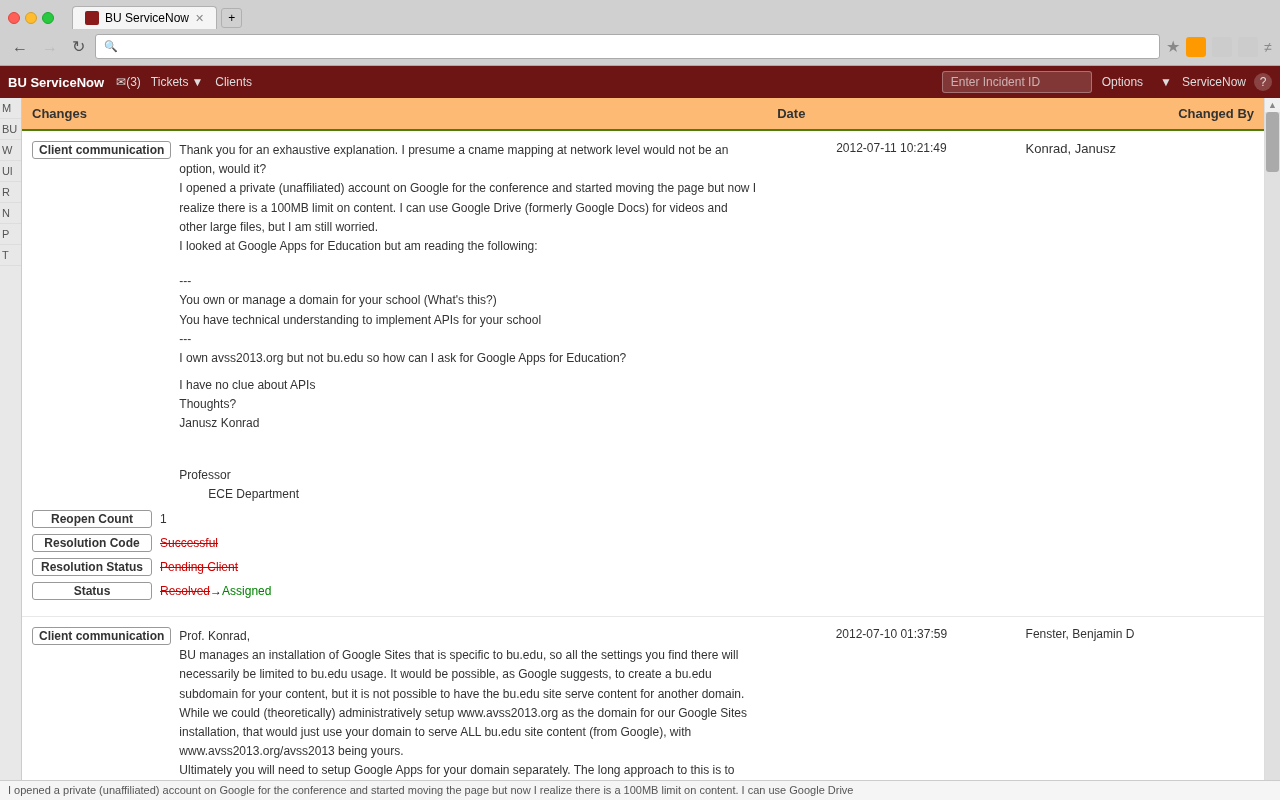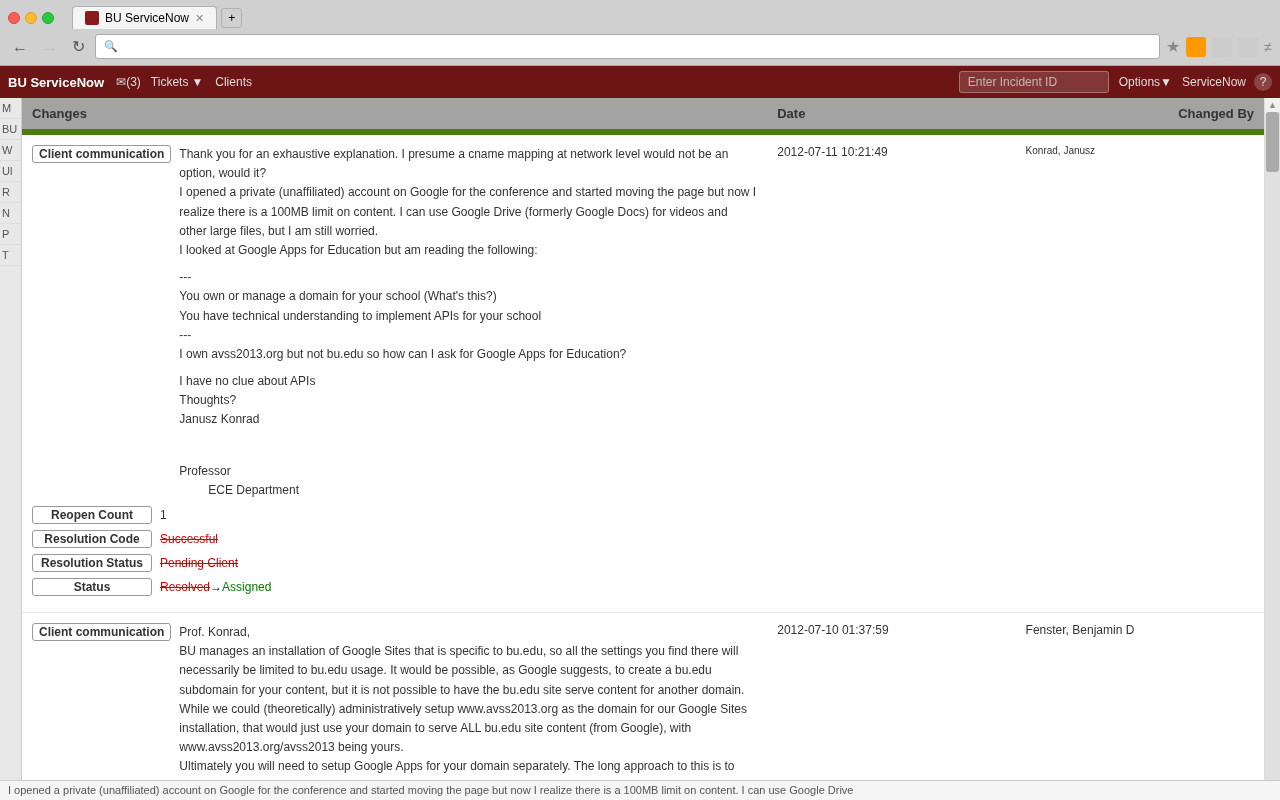--- a/index.html
+++ b/index.html
@@ -60,21 +60,21 @@
     .nav-input {
       background: rgba(255,255,255,0.15);
       border: 1px solid rgba(255,255,255,0.3);
       color: white;
       font-size: 12px;
       padding: 3px 8px;
       border-radius: 3px;
       width: 150px;
     }
     .nav-input::placeholder { color: rgba(255,255,255,0.6); }
-    .nav-options { font-size: 12px; color: #ddd; margin-left: 10px; cursor: pointer; display: flex; align-items: center; gap: 0; }
+    .nav-options { font-size: 12px; color: #ddd; margin-left: 10px; cursor: pointer; display: flex; align-items: center; gap: 17px; }
     .nav-servicenow { font-size: 12px; color: #ddd; margin-left: 10px; }
     .nav-help { font-size: 12px; color: #ddd; margin-left: 8px; background: rgba(255,255,255,0.2); border-radius: 50%; width: 18px; height: 18px; display: flex; align-items: center; justify-content: center; }
 
     
     .main-layout { display: flex; height: calc(800px - 88px); overflow: hidden; }
     .left-sidebar {
       width: 22px;
       background: #e8e8e8;
       border-right: 1px solid #ccc;
       display: flex;
@@ -111,34 +111,34 @@
       width: 100%;
       border-collapse: collapse;
       table-layout: fixed;
     }
     .history-table th {
       padding: 8px 10px;
       text-align: left;
       font-size: 13px;
       font-weight: bold;
       color: #333;
-      border-bottom: 6px solid #4d7c0f;
-      background: #a3a3a3;
+      border-bottom: 2px solid #4d7c0f;
+      background: #fdba74;
     }
     .history-table th.col-changes { width: 60%; }
     .history-table th.col-date { width: 20%; text-align: left; }
     .history-table th.col-changed { width: 20%; text-align: right; }
 
     .entry-row td {
       vertical-align: top;
       padding: 10px 10px;
       border-bottom: 1px solid #e8e8e8;
     }
     .entry-changes { }
-    .entry-date { font-size: 12px; color: #333; }
+    .entry-date { font-size: 12px; color: #333; text-align: center; }
     .entry-changed-by { font-size: 12px; color: #333; }
 
     .change-item {
       display: flex;
       align-items: flex-start;
       margin-bottom: 4px;
     }
     .change-label {
       display: inline-block;
       background: white;
@@ -274,21 +274,21 @@
       <tbody id="history-body">
       <tr class="entry-row">
             <td class="entry-changes">
               <div class="change-item" style="margin-bottom: 6px; align-items: flex-start;">
                 <span class="change-label">Client communication</span>
                 <div class="message-text">
                   <p style="margin-bottom: 0px; line-height: 1.6;"><span>Thank you for an exhaustive explanation. I presume a cname mapping at network level would not be an option, would it?</span></p>
                   <p style="margin-bottom: 0px; line-height: 1.6;"><span></span></p>
                   <p style="margin-bottom: 0px; line-height: 1.6;"><span>I opened a private (unaffiliated) account on Google for the conference and started moving the page but now I realize there is a 100MB limit on content. I can use Google Drive (formerly Google Docs) for videos and other large files, but I am still worried.</span></p>
                   <p style="margin-bottom: 0px; line-height: 1.6;"><span></span></p>
-                  <p style="margin-bottom: 8px; line-height: 1.6;"><span>I looked at Google Apps for Education but am reading the following:</span></p>
+                  <p style="margin-bottom: 16px; line-height: 1.6;"><span>I looked at Google Apps for Education but am reading the following:</span></p>
                   <p style="margin-bottom: 0px; line-height: 1.6;"><span>---</span></p>
                   <p style="margin-bottom: 0px; line-height: 1.6;"><span>You own or manage a domain for your school (What's this?)</span></p>
                   <p style="margin-bottom: 0px; line-height: 1.6;"><span>You have technical understanding to implement APIs for your school</span></p>
                   <p style="margin-bottom: 0px; line-height: 1.6;"><span>---</span></p>
                   <p style="margin-bottom: 8px; line-height: 1.6;"><span>I own avss2013.org but not bu.edu so how can I ask for Google Apps for Education?</span></p>
                   <p style="margin-bottom: 0px; line-height: 1.6;"><span>I have no clue about APIs</span></p>
                   <p style="margin-bottom: 0px; line-height: 1.6;"><span></span></p>
                   <p style="margin-bottom: 0px; line-height: 1.6;"><span>Thoughts?</span></p>
                   <p style="margin-bottom: 0px; line-height: 1.6;"><span></span></p>
                   <p style="margin-bottom: 0px; line-height: 1.6;"><span>Janusz Konrad</span></p>
@@ -309,21 +309,21 @@
                 <span class="change-value" style="text-decoration: line-through; color: rgb(204, 0, 0);">Pending Client</span>
               </div>
               <div class="change-item" style="margin-bottom: 6px; align-items: center;">
                 <span class="change-label">Status</span>
                 <span style="text-decoration: line-through; color: rgb(204, 0, 0); font-size: 12px;">Resolved</span>
                 <span style="font-size: 12px;"> → </span>
                 <span style="color: rgb(0, 128, 0); font-size: 12px;">Assigned</span>
               </div>
             </td>
             <td class="entry-date" style="font-size: 12px; vertical-align: top; padding-top: 10px;">2012-07-11 10:21:49</td>
-            <td class="entry-changed-by" style="font-size: 10px; vertical-align: top; ">Konrad, Janusz</td>
+            <td class="entry-changed-by" style="font-size: 13px; vertical-align: top; ">Konrad, Janusz</td>
           </tr>
           <tr class="entry-row">
             <td class="entry-changes">
               <div class="change-item" style="margin-bottom: 6px; align-items: flex-start;">
                 <span class="change-label">Client communication</span>
                 <div class="message-text">
                   <p style="margin-bottom: 0px; line-height: 1.6;"><span>Prof. Konrad,</span></p>
                   <p style="margin-bottom: 0px; line-height: 1.6;"><span></span></p>
                   <p style="margin-bottom: 0px; line-height: 1.6;"><span>BU manages an installation of Google Sites that is specific to bu.edu, so all the settings you find there will necessarily be limited to bu.edu usage. It would be possible, as Google suggests, to create a bu.edu subdomain for your content, but it is not possible to have the bu.edu site serve content for another domain.</span></p>
                   <p style="margin-bottom: 0px; line-height: 1.6;"><span></span></p>

